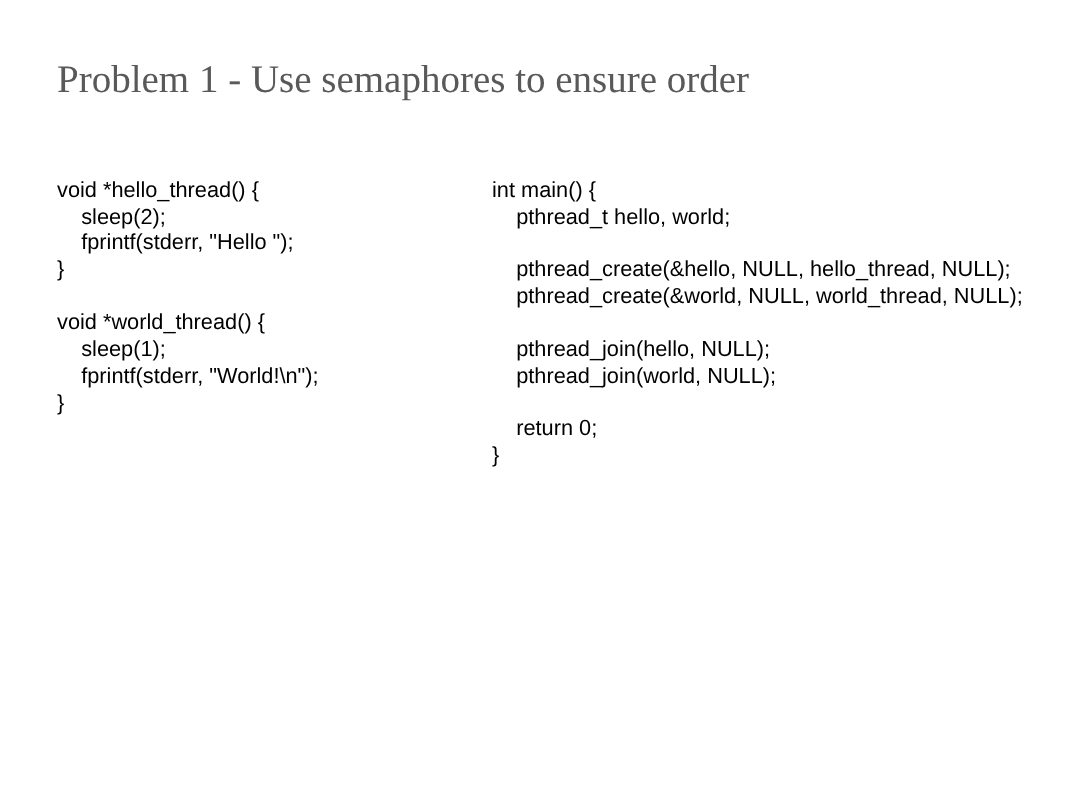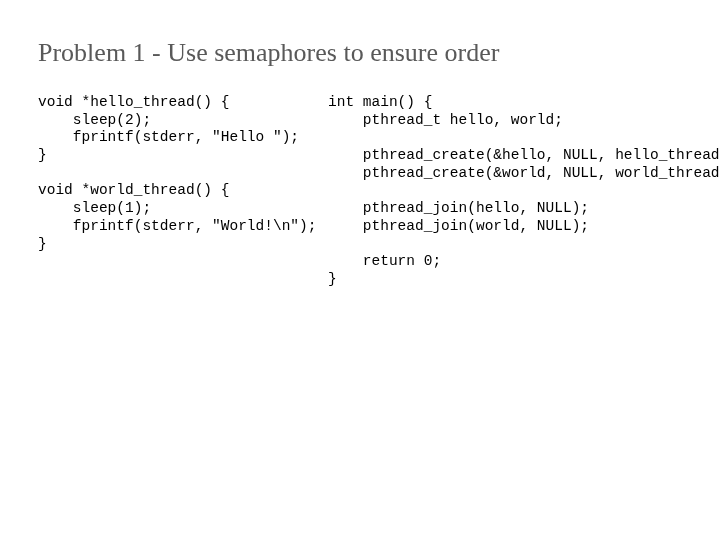--- a/index.html
+++ b/index.html
@@ -56,24 +56,25 @@
       linear-gradient(#000,#000) center / 1.6px 100% no-repeat,
       linear-gradient(#000,#000) top    / 100% 1.6px no-repeat,
       linear-gradient(#000,#000) bottom / 100% 1.6px no-repeat,
       linear-gradient(#000,#000) center / 100% 1.6px no-repeat;
   }
   .code-cols {
     display: flex;
     align-items: flex-start;
   }
   .code {
-    font-family: Liberation Mono, monospace;
+    font-family: Liberation Sans, sans-serif;
     font-size: 14.5px;
     line-height: 1.22;
     white-space: pre;
+    margin-top: 25px;
   }
   .code.left {
     width: 290px;
     flex: none;
   }
   .code.right {
     flex: 1;
   }
 </style>
 </head>

